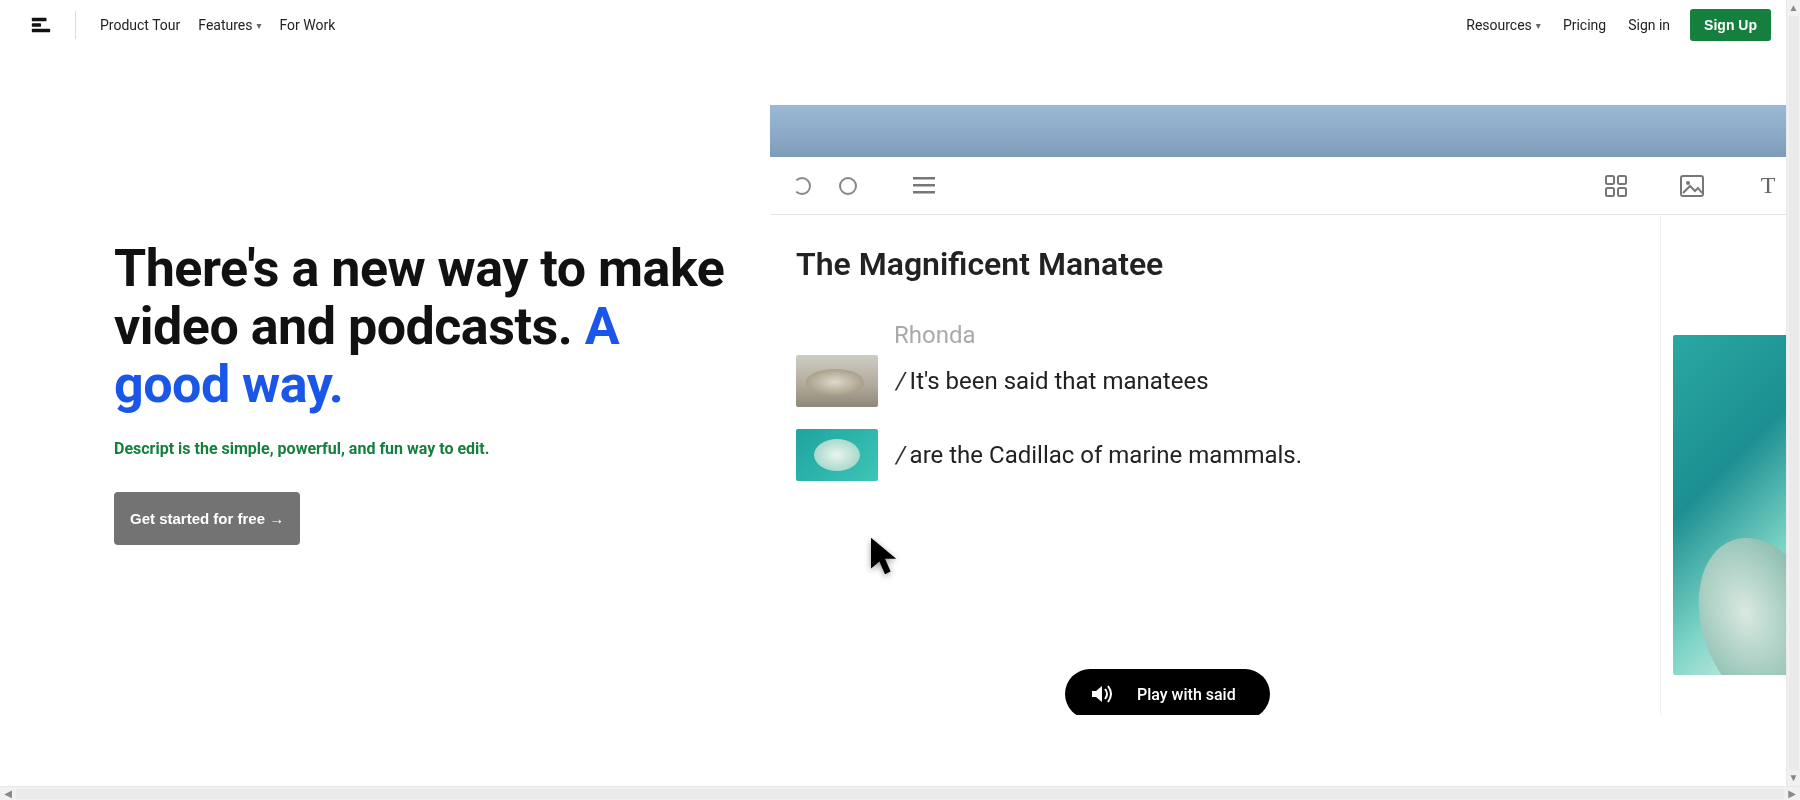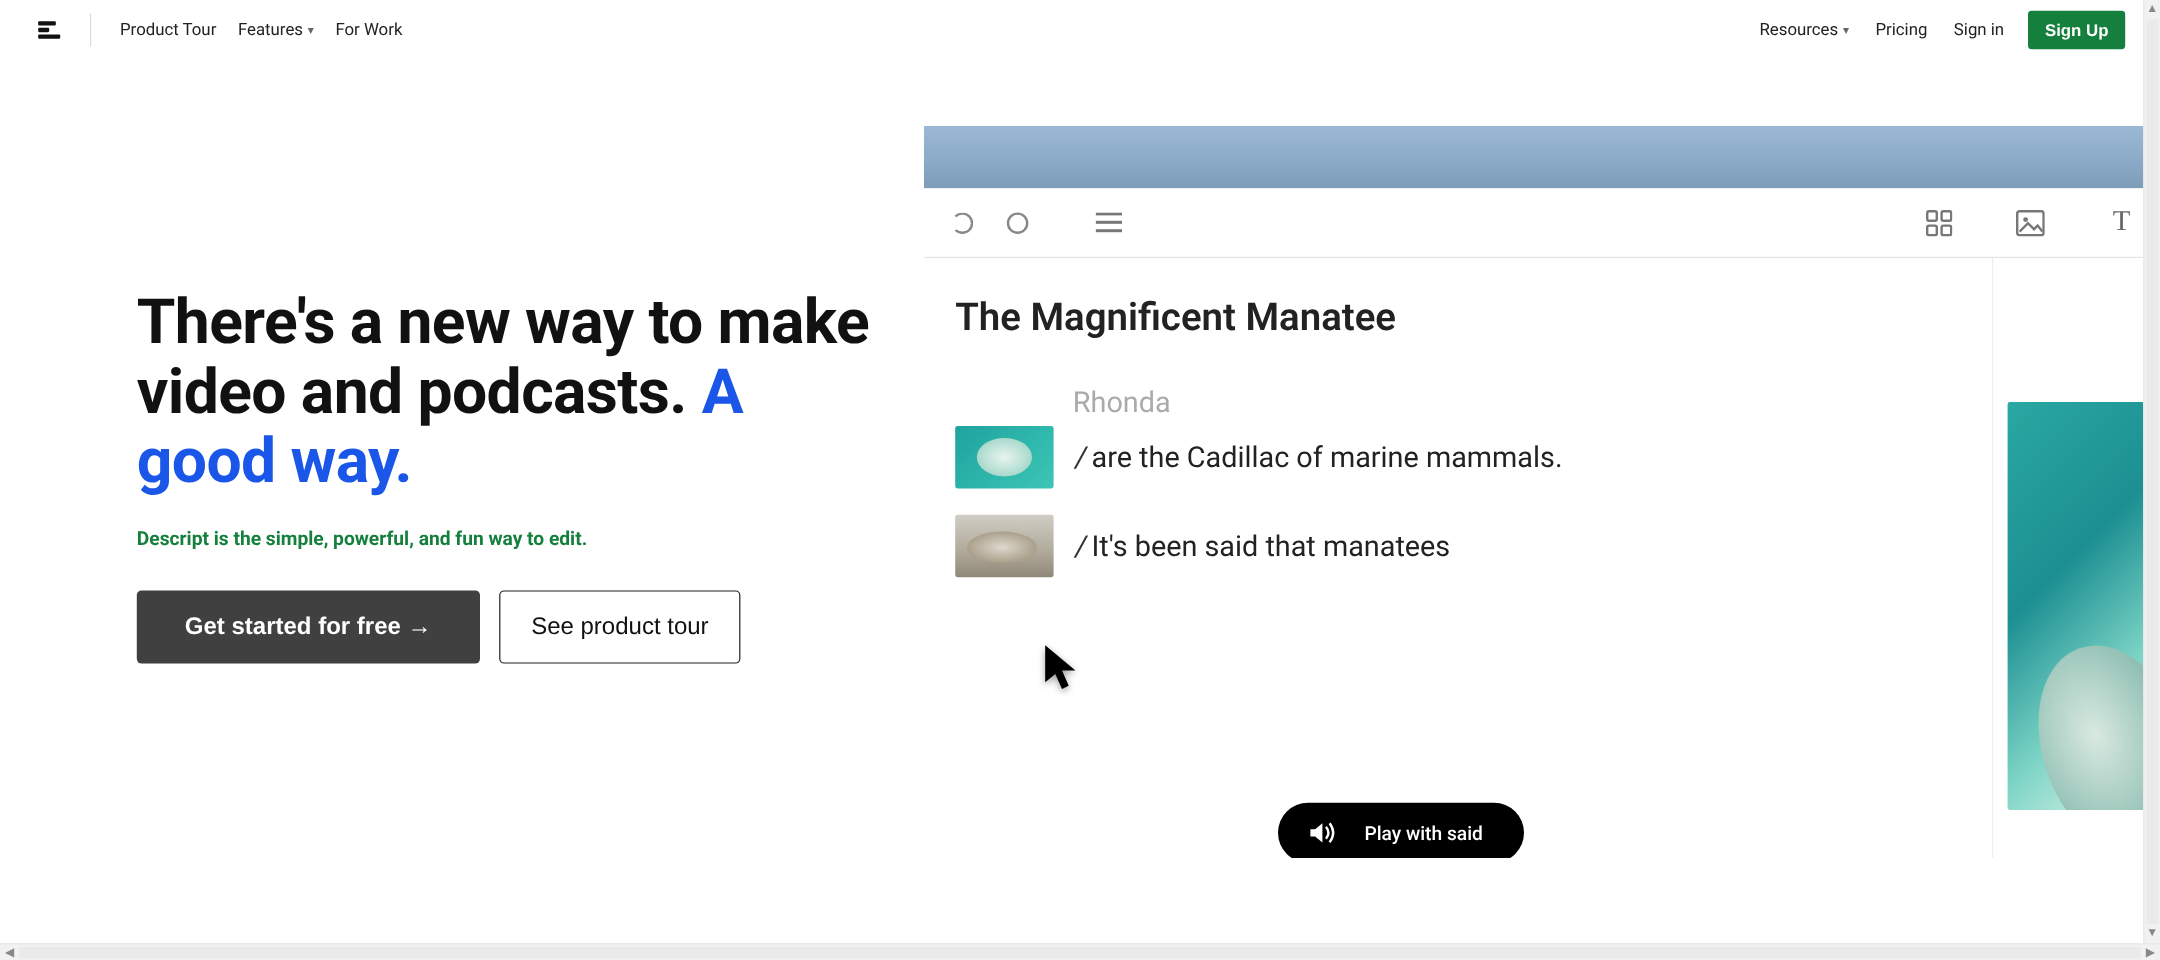--- a/index.html
+++ b/index.html
@@ -15,21 +15,21 @@
 .nav-right { margin-left: auto; display: flex; align-items: center; gap: 18px; }
 .btn-signup { background: #15803d; color: #fff; font-size: 14px; font-weight: 600; padding: 8px 14px; border-radius: 3px; cursor: pointer; border: none; }
 
 
 .main { display: flex; width: 100%; height: calc(100% - 50px); position: relative; }
 .hero-left { width: 770px; padding: 190px 40px 0 114px; }
 .headline { font-size: 52px; font-weight: 700; line-height: 1.12; letter-spacing: -0.5px; color: #111; }
 .headline .accent { color: #1a56e8; }
 .subhead { margin-top: 24px; font-size: 16px; color: #15803d; font-weight: 700; }
 .cta-row { margin-top: 34px; display: flex; gap: 16px; }
-.btn-primary { background: #404040; color: #fff; font-size: 20px; font-weight: 600; padding: 18px 40px; border: none; border-radius: 4px; cursor: pointer; }
+.btn-primary { background: #737373; color: #fff; font-size: 15px; font-weight: 600; padding: 18px 16px; border: none; border-radius: 4px; cursor: pointer; }
 .btn-secondary { background: #fff; color: #111; font-size: 20px; font-weight: 500; padding: 18px 26px; border: 1px solid #222; border-radius: 4px; cursor: pointer; }
 
 
 .demo { position: absolute; left: 770px; top: 55px; width: 1030px; height: 610px; overflow: hidden; }
 .demo-hero-banner { height: 52px; width: 100%; background: linear-gradient(180deg, #9bb9d4 0%, #8aa9c6 60%, #7e9cb8 100%); }
 .demo-toolbar { height: 58px; background: #fff; border-bottom: 1px solid #e4e4e4; display: flex; align-items: center; padding: 0 18px; gap: 18px; }
 .demo-toolbar .spacer { flex: 1; }
 .tb-icon { color: #777; display: flex; align-items: center; justify-content: center; width: 28px; height: 28px; }
 .circle-outline { width: 18px; height: 18px; border: 2px solid #888; border-radius: 50%; }
 .half-circle { width: 18px; height: 18px; border: 2px solid #888; border-radius: 50%; border-left-color: transparent; }
@@ -107,21 +107,20 @@
 
 <div class="main">
 
   <div class="hero-left">
     <h1 class="headline">
       <span>There's a new way to make video and podcasts. </span><span class="accent">A good way.</span>
     </h1>
     <p class="subhead">Descript is the simple, powerful, and fun way to edit.</p>
     <div class="cta-row">
       <button class="btn-primary">Get started for free →</button>
-      <button class="btn-secondary">See product tour</button>
     </div>
   </div>
 
   <div class="demo">
     <div class="demo-hero-banner"></div>
 
     <div class="demo-toolbar">
       <div class="tb-icon">
           <div class="half-circle"></div>
         </div>
@@ -153,30 +152,30 @@
       </div>
       <div class="tb-icon" style="margin-left:30px;font-size:24px;font-weight:500;color:#666;font-family:Georgia,serif">T</div>
     </div>
 
     <div class="demo-body">
       <div class="doc-area">
         <div class="doc-title">The Magnificent Manatee</div>
         <div class="speaker-name">Rhonda</div>
 
         <div class="transcript-line">
+          <div class="thumb a"></div>
+          <div class="line-text">
+            <span class="slash">/</span><span>It's been said that manatees</span>
+          </div>
+        </div>
+
+        <div class="transcript-line">
           <div class="thumb b"></div>
           <div class="line-text">
             <span class="slash">/</span><span>are the Cadillac of marine mammals.</span>
-          </div>
-        </div>
-
-        <div class="transcript-line">
-          <div class="thumb a"></div>
-          <div class="line-text">
-            <span class="slash">/</span><span>It's been said that manatees</span>
           </div>
         </div>
 
         <div class="cursor-arrow">
           <svg width="34" height="42" viewBox="0 0 24 30">
               <path d="M2 2 L2 24 L8 19 L12 28 L16 26 L12 17 L20 17 Z" fill="#000"></path>
             </svg>
         </div>
 
         <div class="play-pill">

